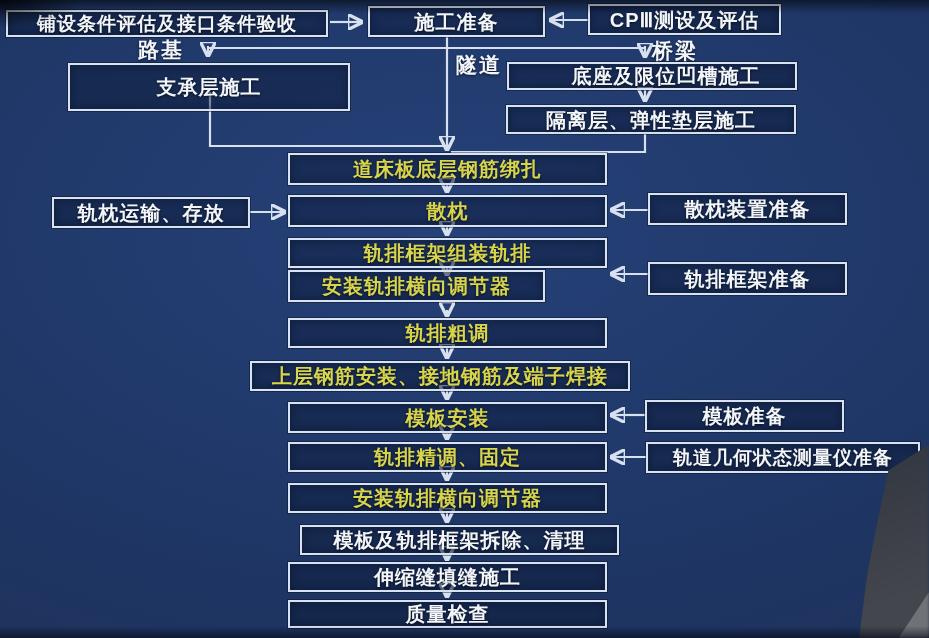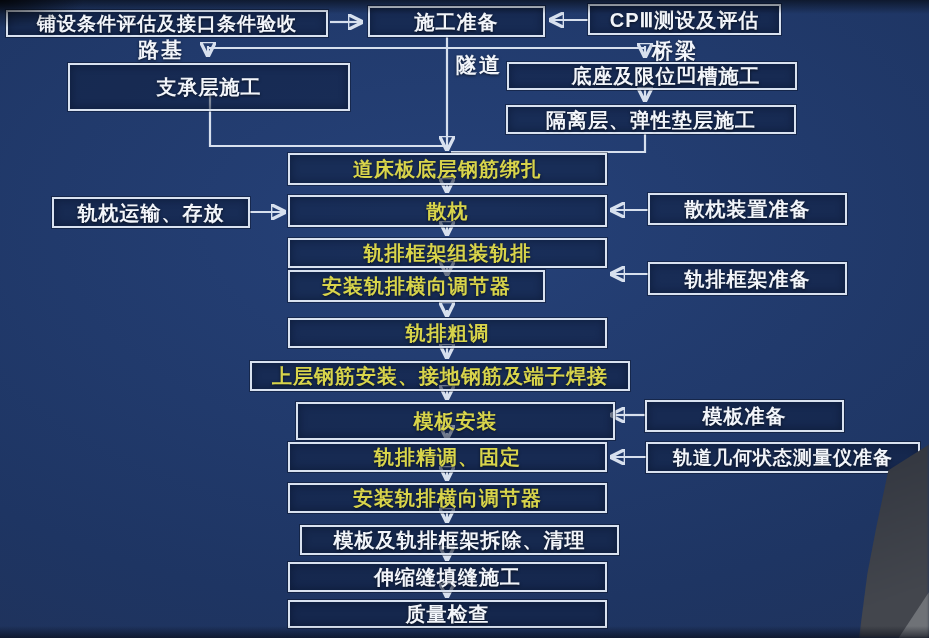--- a/index.html
+++ b/index.html
@@ -95,21 +95,21 @@
 
   <div class="box" style="left:507px;top:62px;width:290px;height:28px;padding-left:28px;">底座及限位凹槽施工</div>
   <div class="box" style="left:506px;top:105px;width:290px;height:29px;">隔离层、弹性垫层施工</div>
 
   <div class="box accent" style="left:288px;top:153px;width:319px;height:32px;">道床板底层钢筋绑扎</div>
   <div class="box accent" style="left:288px;top:195px;width:319px;height:32px;">散枕</div>
   <div class="box accent" style="left:288px;top:238px;width:319px;height:30px;">轨排框架组装轨排</div>
   <div class="box accent" style="left:288px;top:270px;width:257px;height:32px;">安装轨排横向调节器</div>
   <div class="box accent" style="left:288px;top:318px;width:319px;height:30px;">轨排粗调</div>
   <div class="box accent" style="left:250px;top:361px;width:380px;height:30px;">上层钢筋安装、接地钢筋及端子焊接</div>
-  <div class="box accent" style="left:296px;top:402px;width:319px;height:38px;">模板安装</div>
+  <div class="box accent" style="left:288px;top:402px;width:319px;height:31px;">模板安装</div>
   <div class="box accent" style="left:288px;top:442px;width:319px;height:30px;">轨排精调、固定</div>
   <div class="box accent" style="left:288px;top:483px;width:319px;height:30px;">安装轨排横向调节器</div>
   <div class="box" style="left:288px;top:525px;width:319px;height:30px;margin-left:12px;">模板及轨排框架拆除、清理</div>
   <div class="box" style="left:288px;top:562px;width:319px;height:30px;">伸缩缝填缝施工</div>
   <div class="box" style="left:288px;top:600px;width:319px;height:28px;">质量检查</div>
 
   <div class="box" style="left:52px;top:197px;width:198px;height:31px;">轨枕运输、存放</div>
   <div class="box" style="left:648px;top:193px;width:199px;height:32px;">散枕装置准备</div>
   <div class="box" style="left:648px;top:262px;width:199px;height:33px;">轨排框架准备</div>
   <div class="box" style="left:645px;top:400px;width:199px;height:32px;">模板准备</div>

